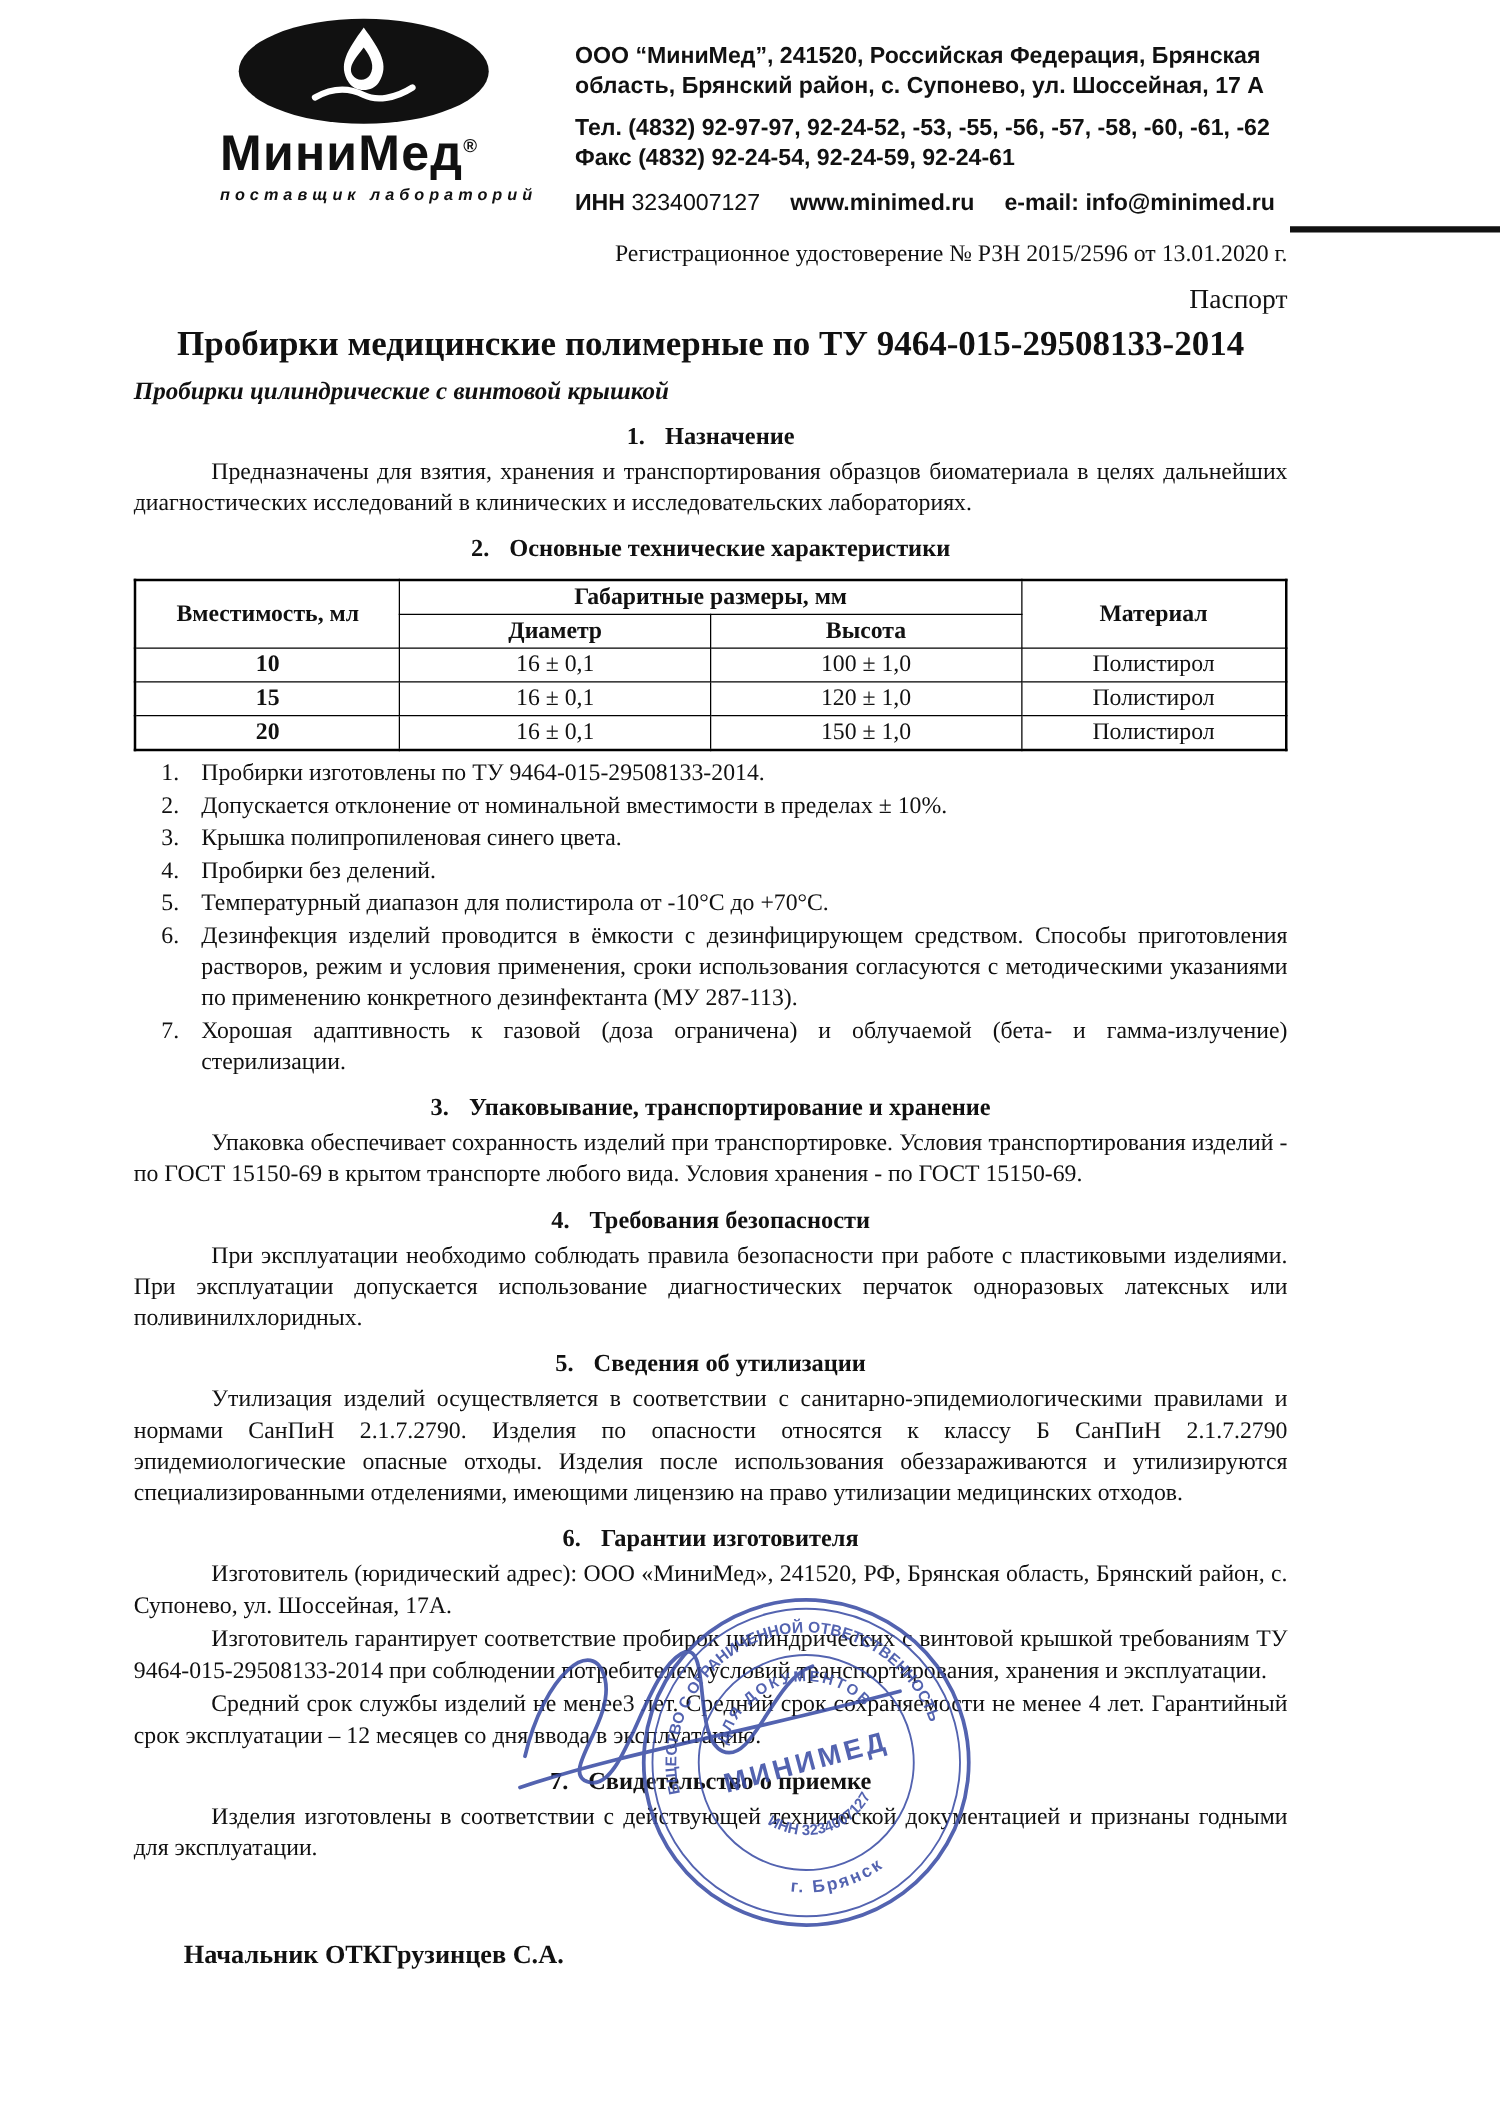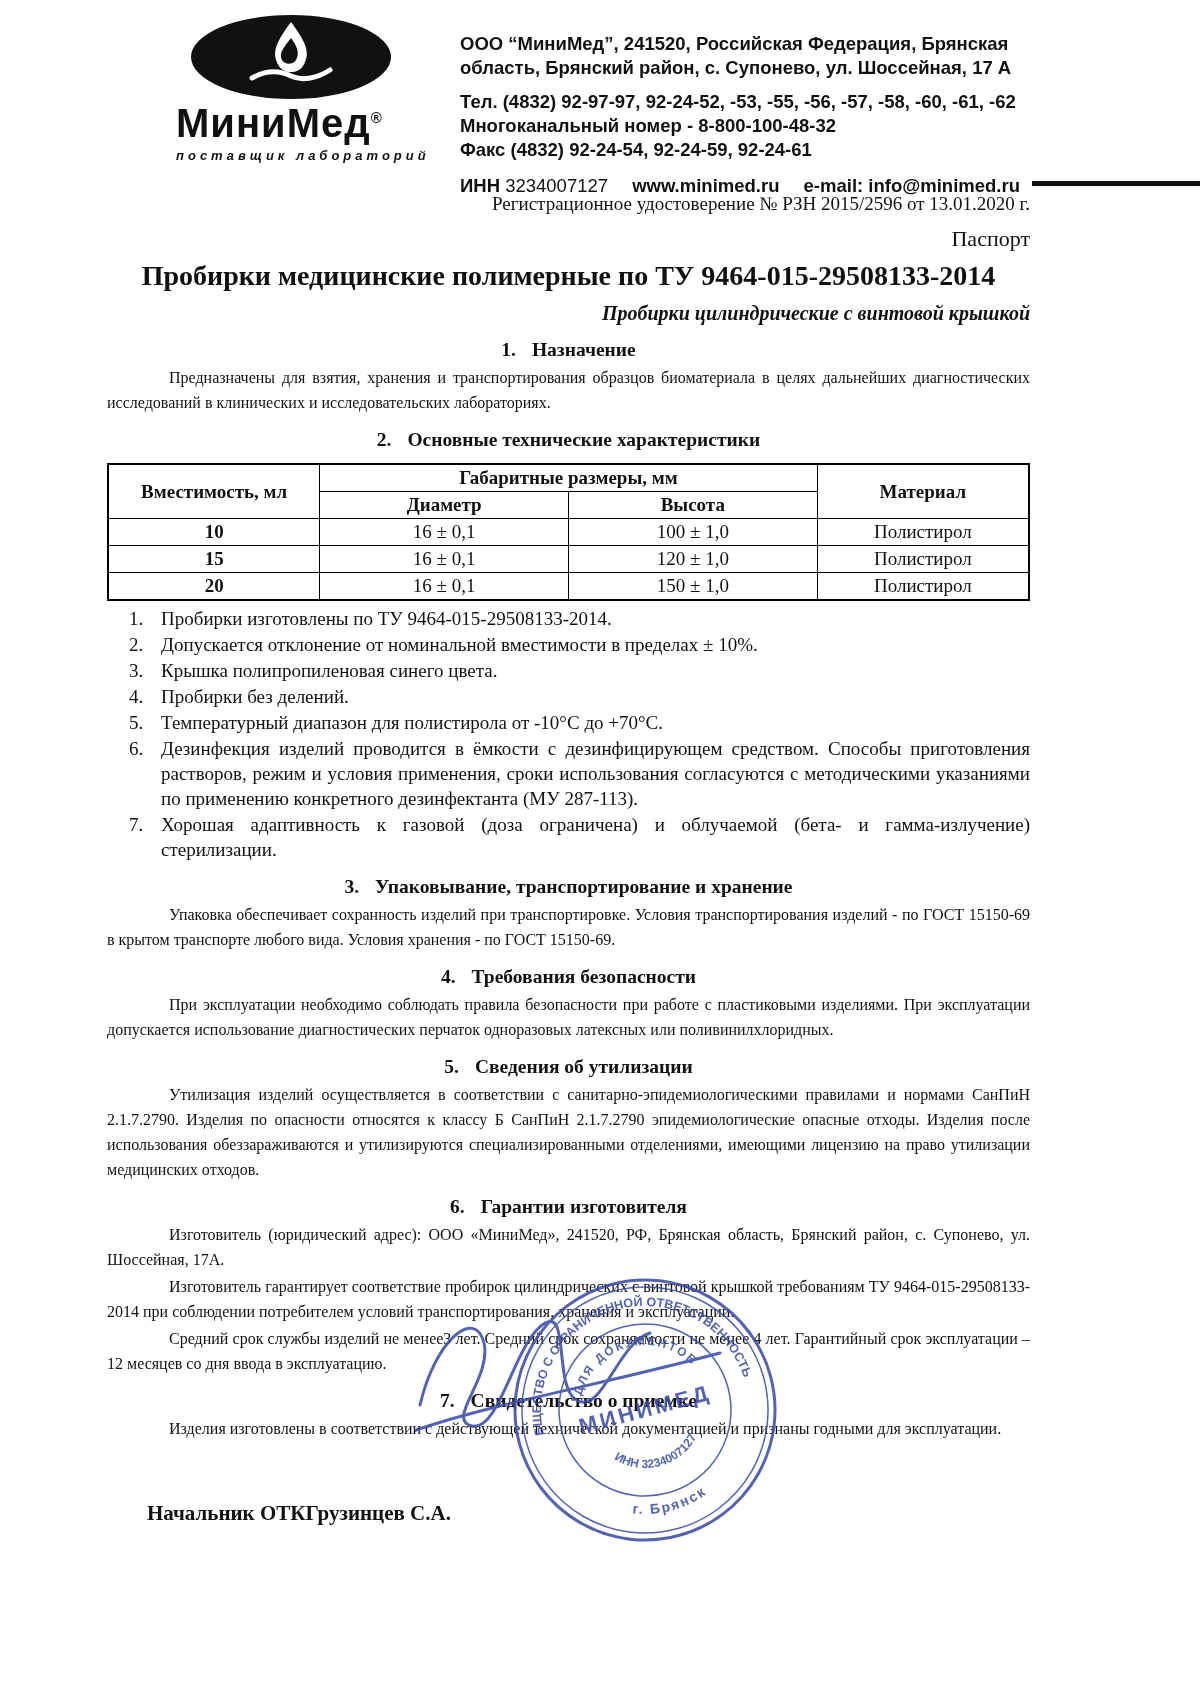--- a/index.html
+++ b/index.html
@@ -27,24 +27,24 @@
   .inn-row { display: flex; justify-content: space-between; margin-top: 12px; align-items: baseline; }
   .inn-num { font-weight: normal; }
   .header-rule { position: absolute; left: 1032px; top: 181px; width: 168px; height: 5px; background: #111; }
 
   
   .content { position: relative; margin: 0 170px 0 107px; padding-top: 192px; width: 923px; }
   .reg-line { text-align: right; font-size: 19px; line-height: 24px; }
 
   .doc-title { text-align: right; font-weight: normal; font-size: 22px; margin-top: 10px; }
   .doc-subtitle { text-align: center; font-weight: bold; font-size: 28px; margin-top: 8px; }
-  .doc-subtitle2 { text-align: right; font-weight: bold; font-style: italic; font-size: 20px; margin-top: 10px; }
+  .doc-subtitle2 { text-align: left; font-weight: bold; font-style: italic; font-size: 20px; margin-top: 10px; }
 
   .sec-h { display: flex; justify-content: center; column-gap: 16px; font-weight: bold; font-size: 19.5px; margin-top: 14px; margin-bottom: 4px; }
-  .para { font-size: 16px; line-height: 25px; text-align: justify; text-indent: 62px; margin: 2px 0; }
+  .para { font-size: 19px; line-height: 25px; text-align: justify; text-indent: 62px; margin: 2px 0; }
 
   
   table.spec { width: 100%; border-collapse: collapse; border: 2px solid #000; margin-top: 12px; font-size: 19px; }
   table.spec th, table.spec td { border: 1px solid #000; text-align: center; padding: 2px 6px; height: 27px; }
   table.spec th { font-weight: bold; }
   td.cap { font-weight: bold; }
   col.c1 { width: 23%; } col.c2 { width: 27%; } col.c3 { width: 27%; } col.c4 { width: 23%; }
 
   
   .tech-list { margin-top: 5px; margin-left: 22px; }
@@ -72,21 +72,20 @@
       <path d="M66,66 C82,57 95,59 105,64 C115,69 130,67 144,58" stroke="#fff" stroke-width="5" fill="none" stroke-linecap="round"></path>
     </svg>
     <div class="logo-brand"><span>МиниМед</span><sup>®</sup></div>
     <div class="logo-tagline">поставщик лабораторий</div>
   </div>
 
   <div class="header-text">
     <div>ООО “МиниМед”, 241520, Российская Федерация, Брянская область, Брянский район, с. Супонево, ул. Шоссейная, 17 А</div>
     <div class="header-gap"></div>
     <div>Тел. (4832) 92-97-97, 92-24-52, -53, -55, -56, -57, -58, -60, -61, -62</div>
-    <div>Многоканальный номер - 8-800-100-48-32</div>
     <div>Факс (4832) 92-24-54, 92-24-59, 92-24-61</div>
     <div class="inn-row">
       <span><span>ИНН</span> <span class="inn-num">3234007127</span></span>
       <span>www.minimed.ru</span>
       <span>e-mail: info@minimed.ru</span>
     </div>
   </div>
 
   <div class="header-rule"></div>
 

